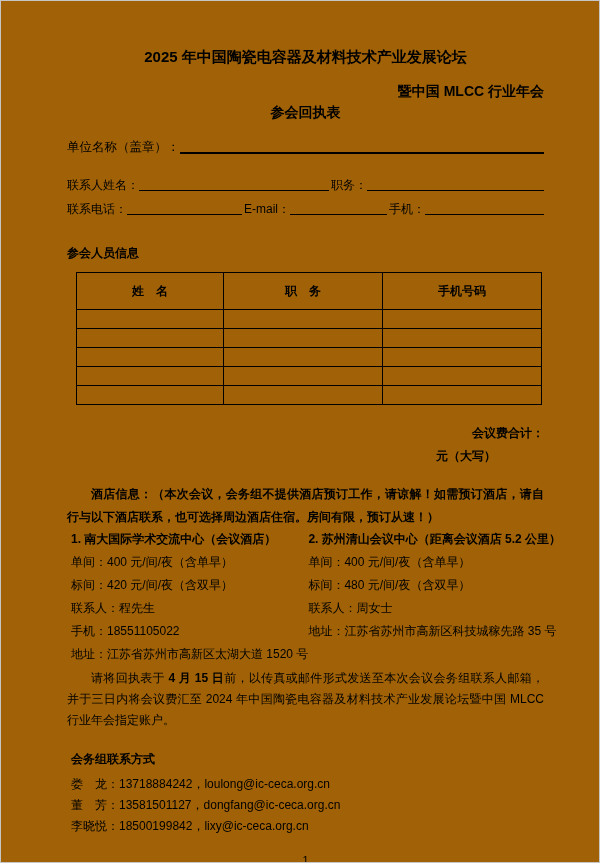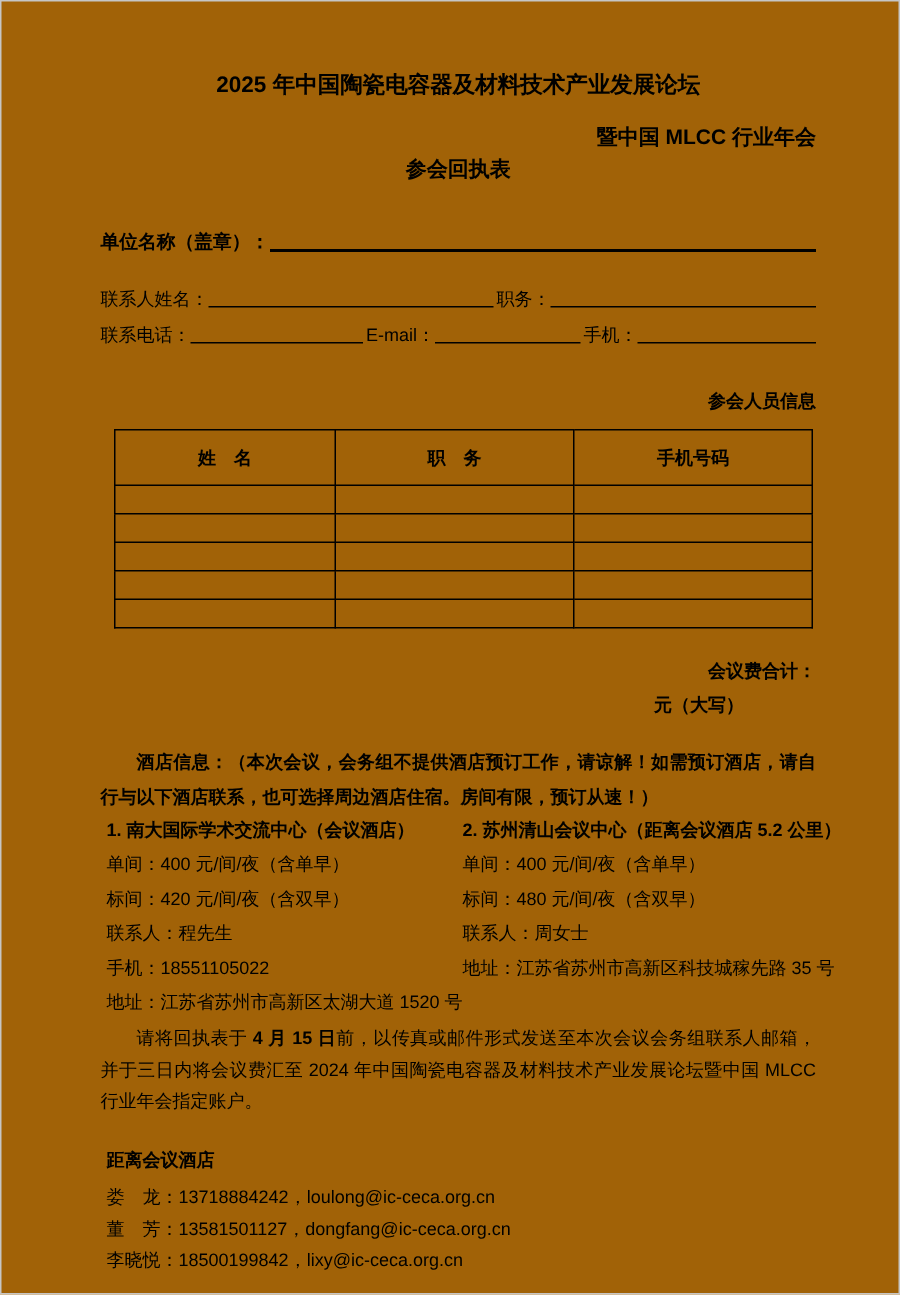--- a/index.html
+++ b/index.html
@@ -22,30 +22,30 @@
   
   .title1 { font-size: 15px; font-weight: bold; text-align: center; line-height: 20px; margin: 0; }
   .title2 { font-size: 14px; font-weight: bold; text-align: right; line-height: 18px; margin: 15px 0 0 0; }
   .title3 { font-size: 14px; font-weight: bold; text-align: center; line-height: 18px; margin: 3px 0 0 0; }
   
   .fieldrow { display: flex; align-items: flex-end; font-size: 12px; }
   .fieldrow .lbl { white-space: nowrap; line-height: 17px; }
   .blank { border-bottom: 1px solid #000; height: 1px; margin-bottom: 3px; }
   .blank.thick { border-bottom-width: 2px; margin-bottom: 2px; }
   .grow { flex: 1 1 auto; }
-  .row-org { margin-top: 31px; font-weight: bold; justify-content: space-between; }
+  .row-org { margin-top: 17px; font-weight: normal; justify-content: space-between; }
   .row-org .lbl { line-height: 18px; font-size: 12.5px; }
   .row-contact { margin-top: 21px; }
   .row-phone { margin-top: 7px; }
   .b-contact { width: 190px; }
   .b-phone { width: 115px; }
   .b-email { width: 97px; }
   .lbl-gap { margin-left: 2px; }
   
-  .attendees-heading { font-size: 12px; font-weight: bold; line-height: 16px; margin: 27px 0 0 0; text-align: right; }
+  .attendees-heading { font-size: 12px; font-weight: bold; line-height: 16px; margin: 27px 0 0 0; }
   table.attendees {
     border-collapse: collapse; table-layout: fixed;
     width: 465px; margin: 11px 0 0 9px;
   }
   table.attendees th, table.attendees td { border: 1px solid #000; padding: 0; }
   table.attendees th { height: 36px; font-size: 12px; font-weight: bold; text-align: center; vertical-align: middle; }
   table.attendees td { height: 18px; }
   .col1 { width: 147px; } .col2 { width: 159px; } .col3 { width: 159px; }
   
   .fee-row { margin-top: 19px; font-weight: bold; flex-direction: column; }
@@ -170,21 +170,21 @@
         <div class="hotel-name">2. 苏州清山会议中心（距离会议酒店 5.2 公里）</div>
         <div>单间：400 元/间/夜（含单早）</div>
         <div>标间：480 元/间/夜（含双早）</div>
         <div>联系人：周女士</div>
         <div>地址：江苏省苏州市高新区科技城稼先路 35 号</div>
       </div>
     </div>
 
     <p class="instructions"><span>请将回执表于 </span><span class="bold">4 月 15 日</span><span>前，以传真或邮件形式发送至本次会议会务组联系人邮箱，并于三日内将会议费汇至 2024 年中国陶瓷电容器及材料技术产业发展论坛暨中国 MLCC 行业年会指定账户。</span></p>
 
-    <div class="committee-heading">距离会议酒店</div>
+    <div class="committee-heading">会务组联系方式</div>
     <div class="contact-lines">
       <div class="contact-line"><span>娄　龙</span><span>：</span><span>13718884242</span><span>，</span><span>loulong@ic-ceca.org.cn</span></div>
       <div class="contact-line"><span>董　芳</span><span>：</span><span>13581501127</span><span>，</span><span>dongfang@ic-ceca.org.cn</span></div>
       <div class="contact-line"><span>李晓悦</span><span>：</span><span>18500199842</span><span>，</span><span>lixy@ic-ceca.org.cn</span></div>
     </div>
 
     <div class="page-number">1</div>
 
   </div>
 </div>

